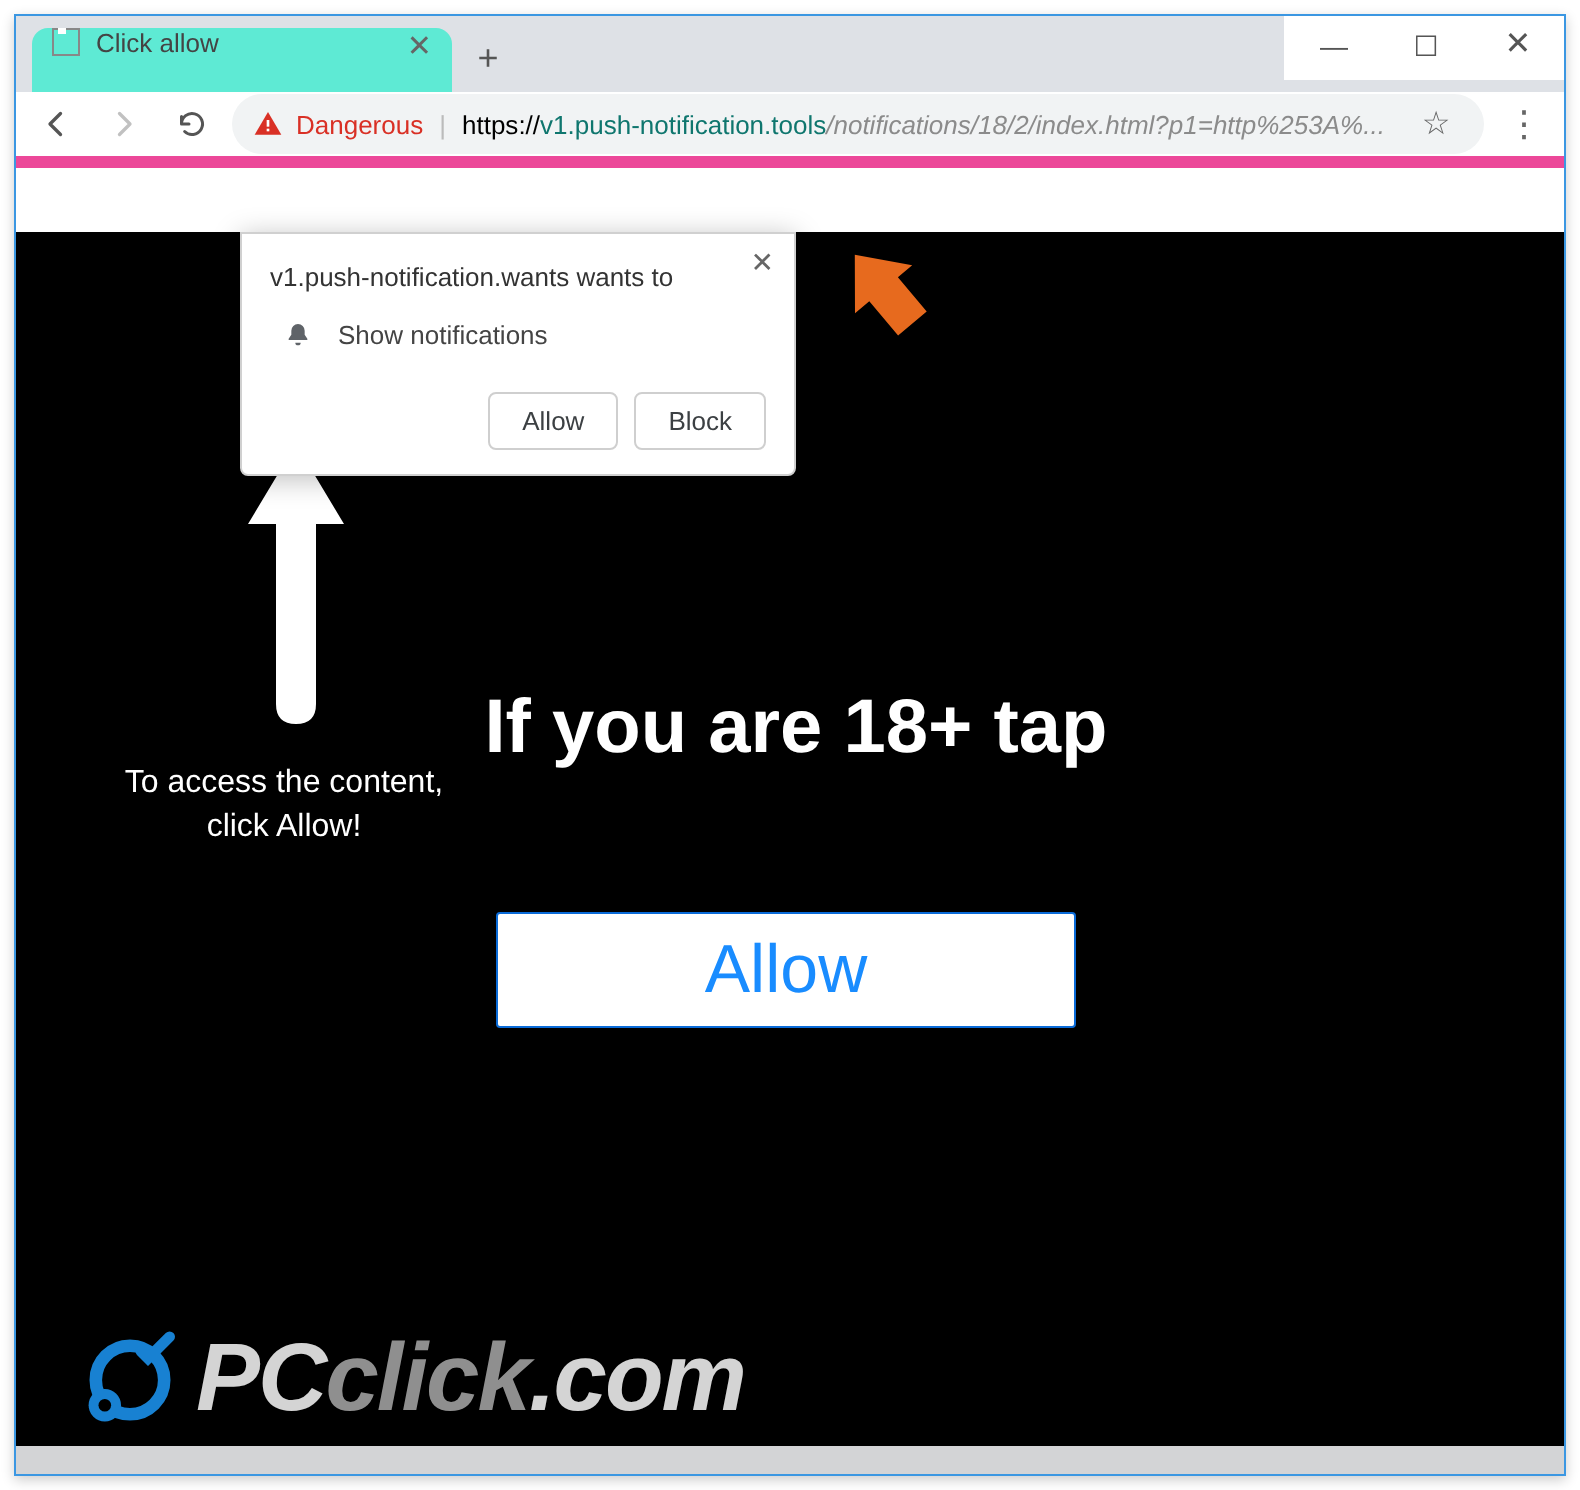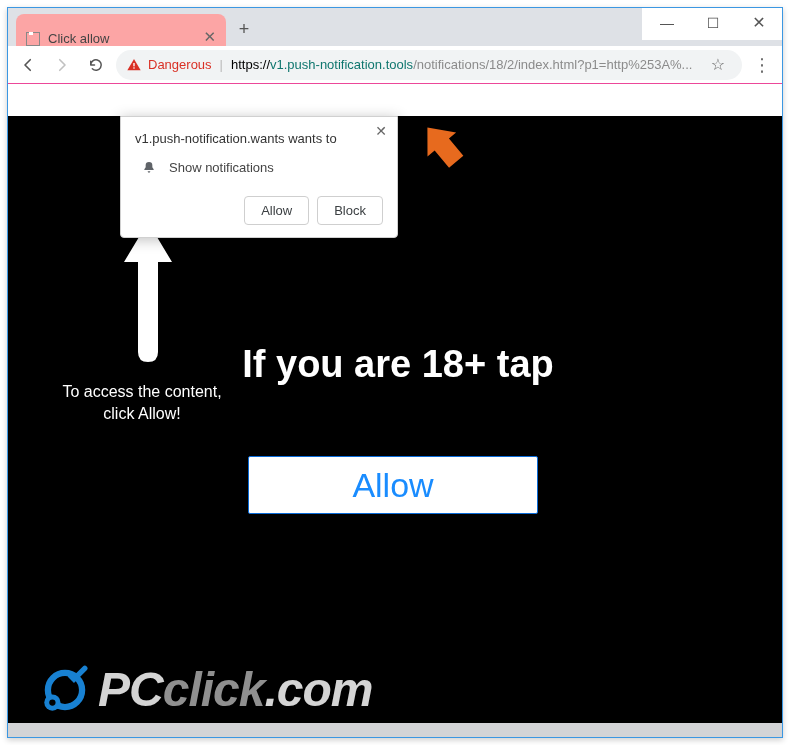--- a/index.html
+++ b/index.html
@@ -4,37 +4,37 @@
 <style>
   * { margin: 0; padding: 0; box-sizing: border-box; font-family: "Segoe UI", Arial, sans-serif; }
   body { width: 790px; height: 745px; background: #fff; overflow: hidden; position: relative; }
 
   .win { position: absolute; left: 7px; top: 7px; width: 776px; height: 731px; background: #fff; border: 1px solid #3b97e2; box-shadow: 0 2px 6px rgba(0,0,0,.2); }
   .titlebar { height: 32px; background: #fff; position: relative; }
   .winbtn { position: absolute; top: 0; width: 46px; height: 30px; text-align: center; line-height: 30px; font-size: 14px; color: #555; font-family: Arial; }
   .winbtn.min { right: 92px; } .winbtn.max { right: 46px; } .winbtn.cls { right: 0; font-size: 16px; }
 
   .tabstrip { height: 38px; background: #dee1e6; position: relative; }
-  .tab { position: absolute; left: 8px; top: 6px; width: 210px; height: 32px; background: #fca5a5; border-radius: 8px 8px 0 0; display: flex; align-items: flex-end; padding: 0 10px; color: #444; font-size: 13px; }
+  .tab { position: absolute; left: 8px; top: 6px; width: 210px; height: 32px; background: #5eead4; border-radius: 8px 8px 0 0; display: flex; align-items: flex-start; padding: 0 10px; color: #444; font-size: 13px; }
   .tab .favglyph { width: 14px; height: 14px; margin-right: 8px; border: 1px solid #888; position: relative; }
   .tab .favglyph::before { content:""; position:absolute; left:2px; top:-1px; width:4px; height:3px; background:#fff; border-top:0; }
   .tab .tabclose { margin-left: auto; font-size: 15px; color: #666; }
   .newtab { position: absolute; left: 226px; top: 12px; width: 20px; height: 20px; color: #555; font-size: 18px; text-align:center; line-height:18px; }
 
-  .toolbar { height: 38px; background: #fff; border-bottom: 1px solid #ec4899; display: flex; align-items: center; padding: 0 6px; gap: 6px; }
+  .toolbar { height: 38px; background: #fff; border-bottom: 6px solid #ec4899; display: flex; align-items: center; padding: 0 6px; gap: 6px; }
   .navbtn { width: 28px; height: 28px; color: #888; display: flex; align-items: center; justify-content: center; border-radius: 50%; }
   .navbtn svg { width: 18px; height: 18px; display:block; }
   .omnibox { flex: 1; height: 30px; background: #f1f3f4; border-radius: 15px; display: flex; align-items: center; padding: 0 10px; font-size: 13px; color: #5f6368; overflow: hidden; }
   .danger { display: flex; align-items: center; color: #d93025; font-weight: 500; }
   .danger svg { width: 16px; height: 16px; margin-right: 6px; }
   .omnisep { margin: 0 8px; color: #bbb; }
   .urltext { white-space: nowrap; overflow: hidden; text-overflow: ellipsis; flex:1; }
   .urltext .scheme { color:#000000; }
   .urltext .host { color:#0f766e; }
-  .urltext .path { color:#8b8b8b; }
+  .urltext .path { color:#8b8b8b;font-style:italic; }
   .star { width: 28px; color: #666; text-align:center; font-size:16px; }
   .menu3 { width: 28px; color: #666; text-align:center; font-size:18px; }
 
   .page { position: absolute; left: 0; top: 108px; right: 0; bottom: 0; background: #000; }
 
   .notif { position: absolute; left: 112px; top: 0; width: 278px; background: #fff; border: 1px solid #d0d0d0; border-radius: 0 0 4px 4px; box-shadow: 0 2px 14px rgba(0,0,0,.25); padding: 14px 14px 12px 14px; z-index: 5; }
   .notif .nhead { font-size: 13px; color: #333; }
   .notif .nx { position: absolute; top: 6px; right: 10px; color: #666; font-size: 14px; }
   .notif .nrow { display: flex; align-items: flex-start; margin-top: 14px; }
   .notif .nbell { width: 16px; height: 16px; margin-right: 12px; margin-left: 6px; }

